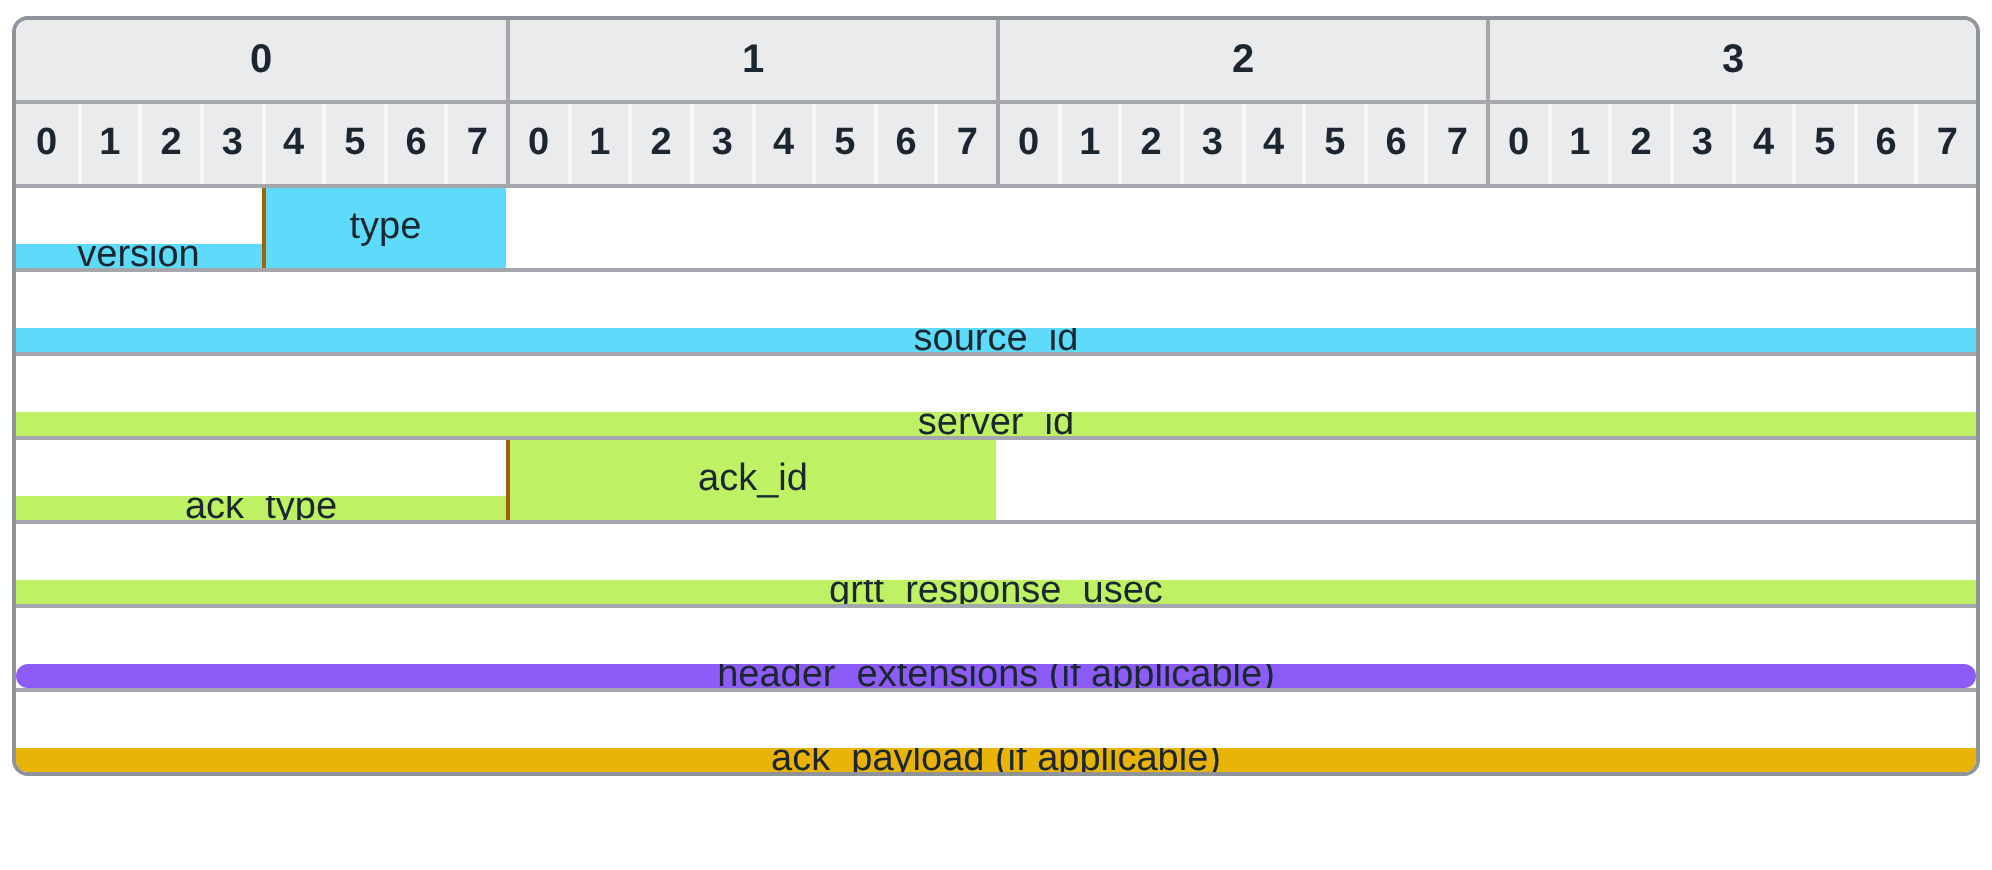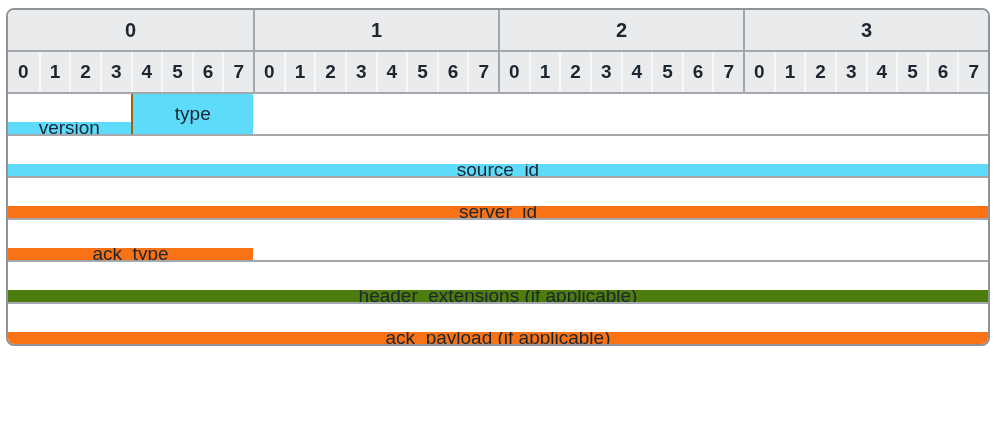--- a/index.html
+++ b/index.html
@@ -46,23 +46,23 @@
   .hdr { background: #eaebed; font-weight: bold; }
   .byte-cell { font-size: 20px; border-left: 2px solid #a4a8ad; }
   .byte-cell:first-child { border-left: none; }
   .bit-cell { border-left: 2px solid #f7f8f9; font-size: 19px; }
   .bit-cell:first-child { border-left: none; }
   .bit-cell.byte-start { border-left: 2px solid #a4a8ad; }
   
   .field-cell { border-left: 2px solid #a16207; }
   .field-cell:first-child { border-left: none; margin-top: 28px; }
   .bg-dark  { background: #5edafa; }
-  .bg-light { background: #f97316; }
-  .bg-pink  { background: #4d7c0f; }
-  .bg-white { background: #f97316; }
+  .bg-light { background: #bef264; }
+  .bg-pink  { background: #8b5cf6; border-radius: 15px; }
+  .bg-white { background: #eab308; }
 </style>
 </head>
 <body>
 
 <div class="diagram-wrap">
   <div class="packet-table">
 
     <div class="row hdr">
       <div class="cell s8 byte-cell">0</div>
       <div class="cell s8 byte-cell">1</div>
@@ -113,23 +113,27 @@
     <div class="row">
       <div class="cell s32 field-cell bg-dark">source_id</div>
     </div>
 
     <div class="row">
       <div class="cell s32 field-cell bg-light">server_id</div>
     </div>
 
     <div class="row">
       <div class="cell s8 field-cell bg-light">ack_type</div>
+      <div class="cell s8 field-cell bg-light">ack_id</div>
     </div>
 
 
+    <div class="row">
+      <div class="cell s32 field-cell bg-light">grtt_response_usec</div>
+    </div>
 
     <div class="row">
       <div class="cell s32 field-cell bg-pink">header_extensions (if applicable)</div>
     </div>
 
     <div class="row">
       <div class="cell s32 field-cell bg-white">ack_payload (if applicable)</div>
     </div>
 
   </div>

